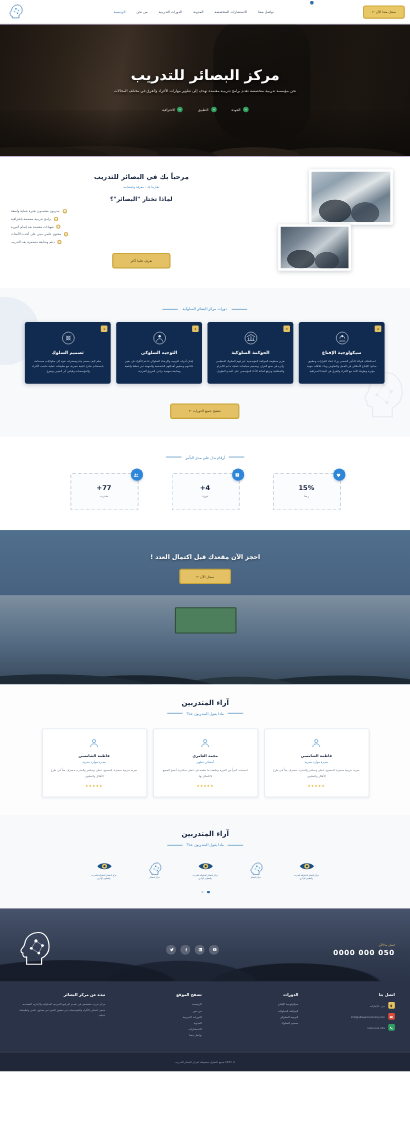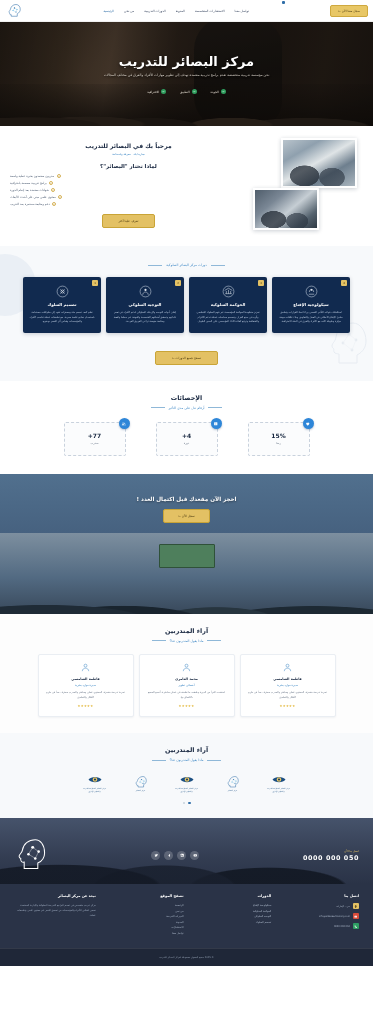--- a/index.html
+++ b/index.html
@@ -47,21 +47,21 @@
     position: absolute;
     top: 1px; right: 88px;
     width: 3px; height: 3px;
     background: #2f6ea8;
     border-radius: 1px;
   }
 
   
   .hero {
     position: relative;
-    height: 104px;
+    height: 120px;
     overflow: hidden;
     background: #6d28d9;
   }
   .hero-bg {
     position: absolute; inset: 0;
     background:
       radial-gradient(circle at 22% 48%, rgba(40,32,26,0.0) 0%, rgba(25,19,15,0.55) 60%),
       linear-gradient(100deg, #2c2219 0%, #4a3a2a 18%, #6b5542 30%, #3a2d22 46%, #241b15 66%, #3b2e23 85%, #241c16 100%);
   }
   .hero-figure {
@@ -708,21 +708,20 @@
       <div class="card-text">تعلم كيف تصمم بيئة ومحفزات تقود إلى سلوكيات مستدامة باستخدام نماذج علمية مجربة، مع تطبيقات عملية تناسب الأفراد والمؤسسات وقياس أثر التغيير بوضوح.</div>
     </div>
   </div>
 
   <div class="services-btn-wrap">
     <a class="btn-gold">تصفح جميع الدورات ←</a>
   </div>
 </div>
 
 <div class="stats">
-  <div class="sec-title">الإحصائات</div>
   <div class="sec-sub">أرقام تدل على مدى التأثير</div>
   <div class="stat-row">
     <div class="stat-box">
       <div class="stat-badge">
         <svg viewBox="0 0 24 24">
             <path d="M12 20s-7-4.5-7-9a4 4 0 017-2.6A4 4 0 0119 11c0 4.5-7 9-7 9z" fill="#fff"></path>
           </svg>
       </div>
       <div class="stat-value">15%</div>
       <div class="stat-label">رضا</div>

